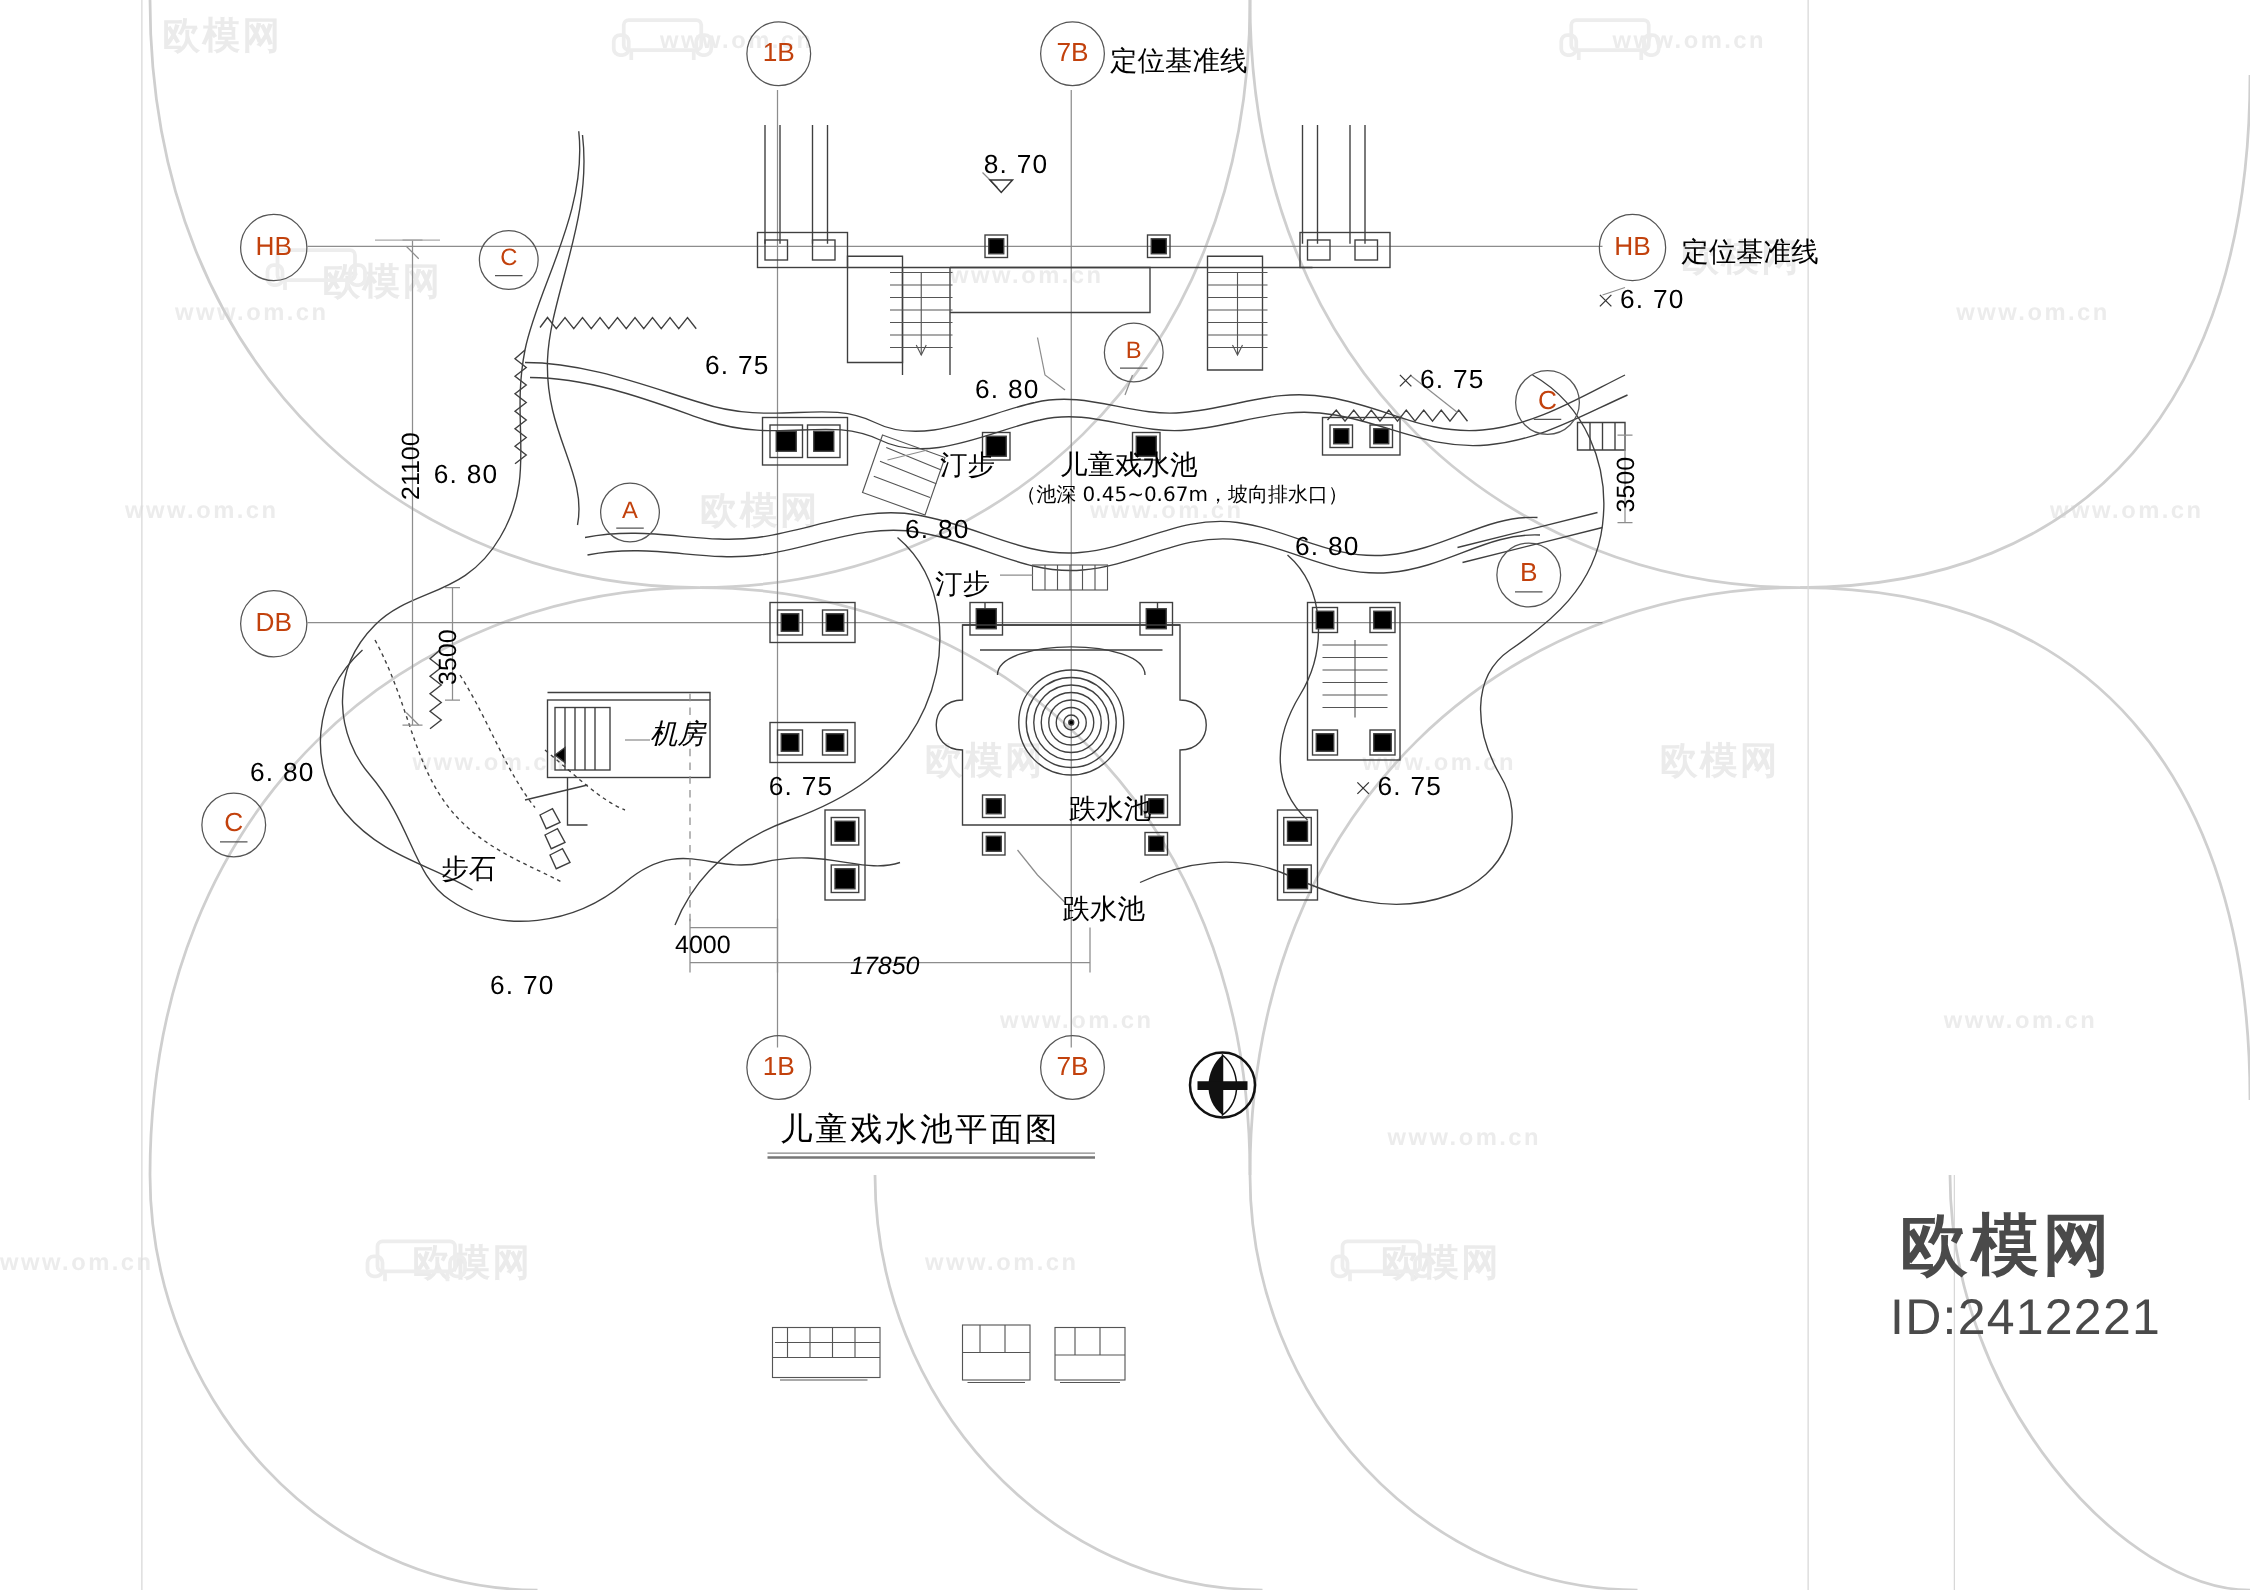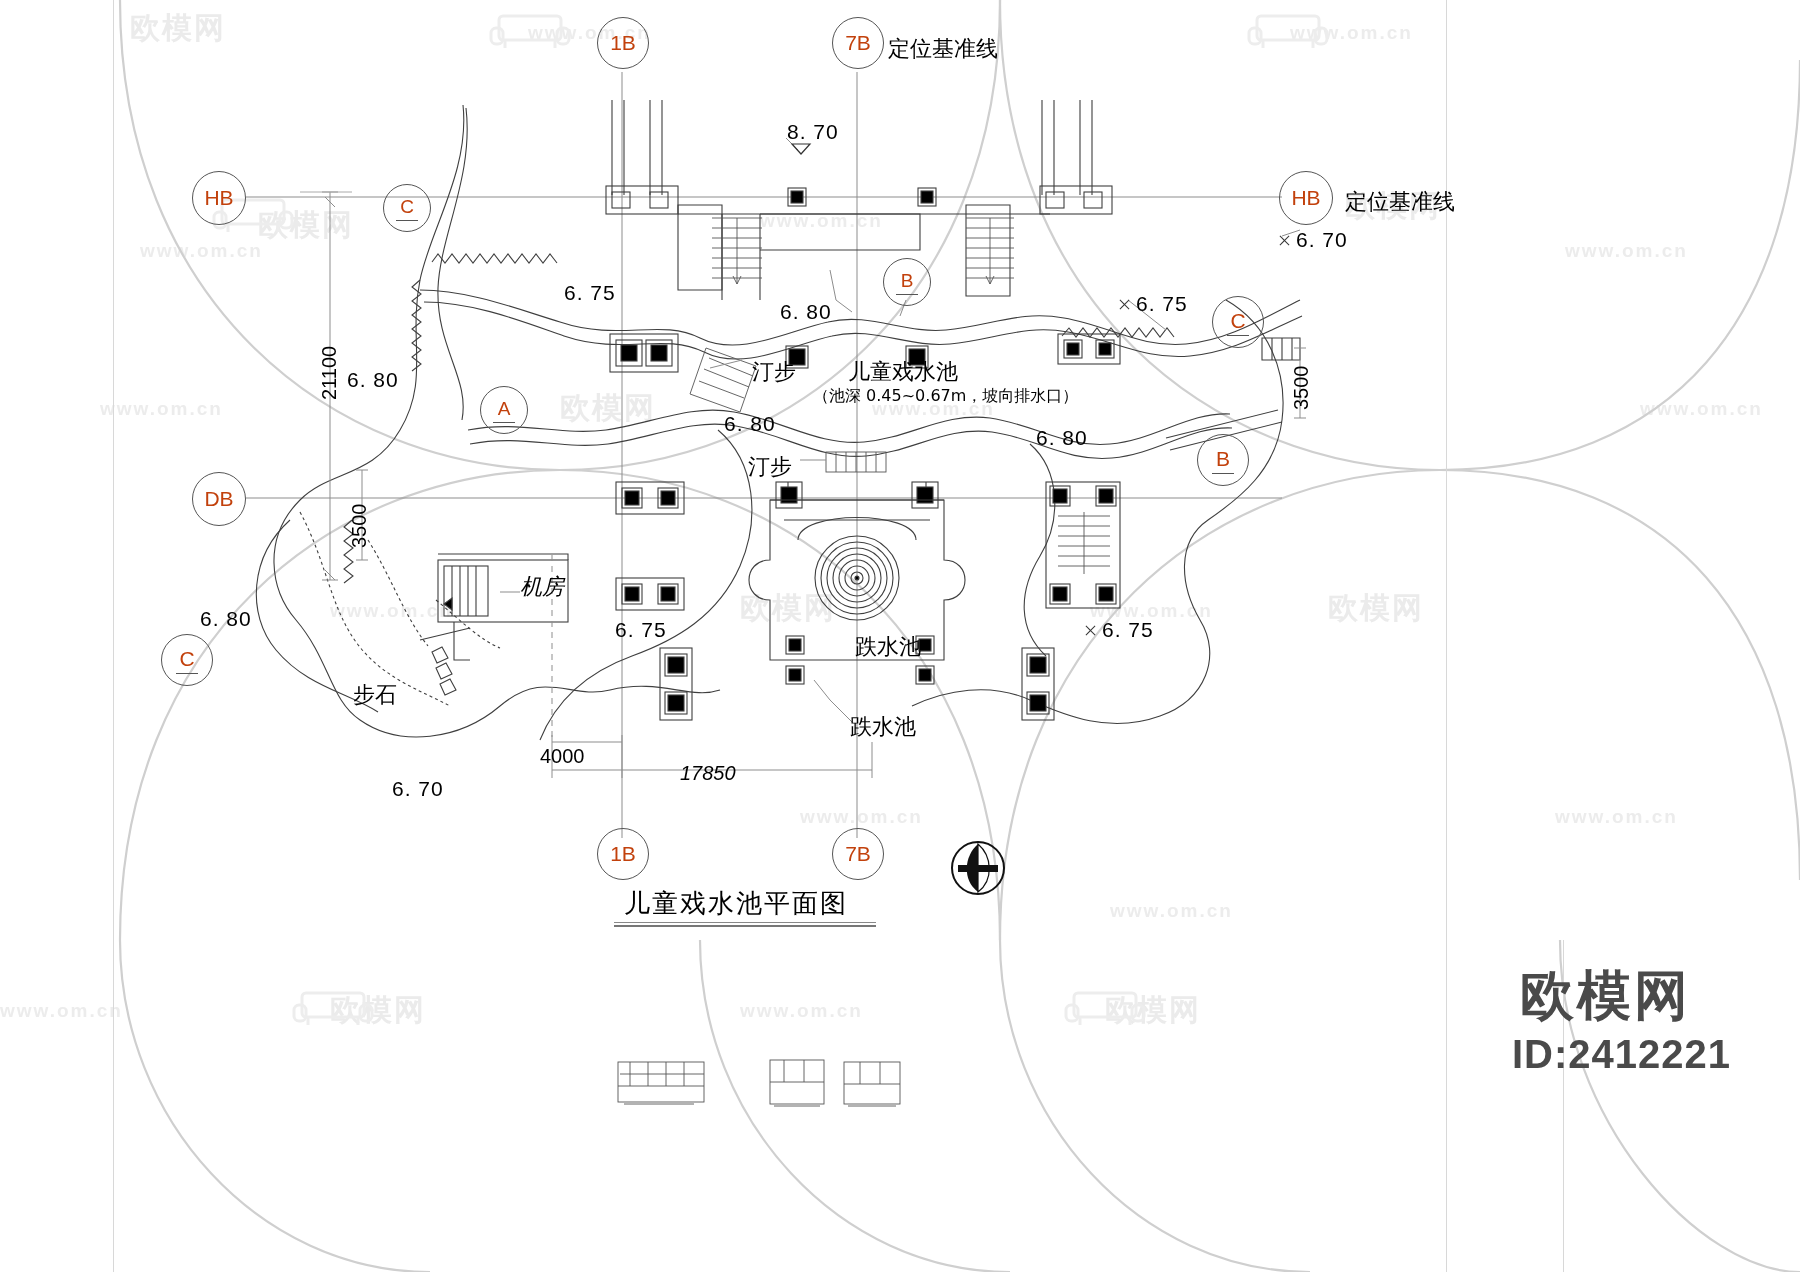--- a/index.html
+++ b/index.html
@@ -517,15 +517,15 @@
       <rect x="770" y="1060" width="54" height="44"></rect>
       <path d="M770 1082 h54 M784 1060 v22 M804 1060 v22"></path>
       <path d="M774 1106 h46"></path>
       <rect x="844" y="1062" width="56" height="42"></rect>
       <path d="M844 1084 h56 M860 1062 v22 M880 1062 v22"></path>
       <path d="M848 1106 h48"></path>
     </g>
   </svg>
 
   <div class="brand brand-cn" style="left:1520px;top:960px;">欧模网</div>
-  <div class="brand brand-id" style="left:1512px;top:1032px;font-weight:bold;">ID:2412221</div>
+  <div class="brand brand-id" style="left:1512px;top:1032px;">ID:2412221</div>
 
 </div>
 
 </body></html>

